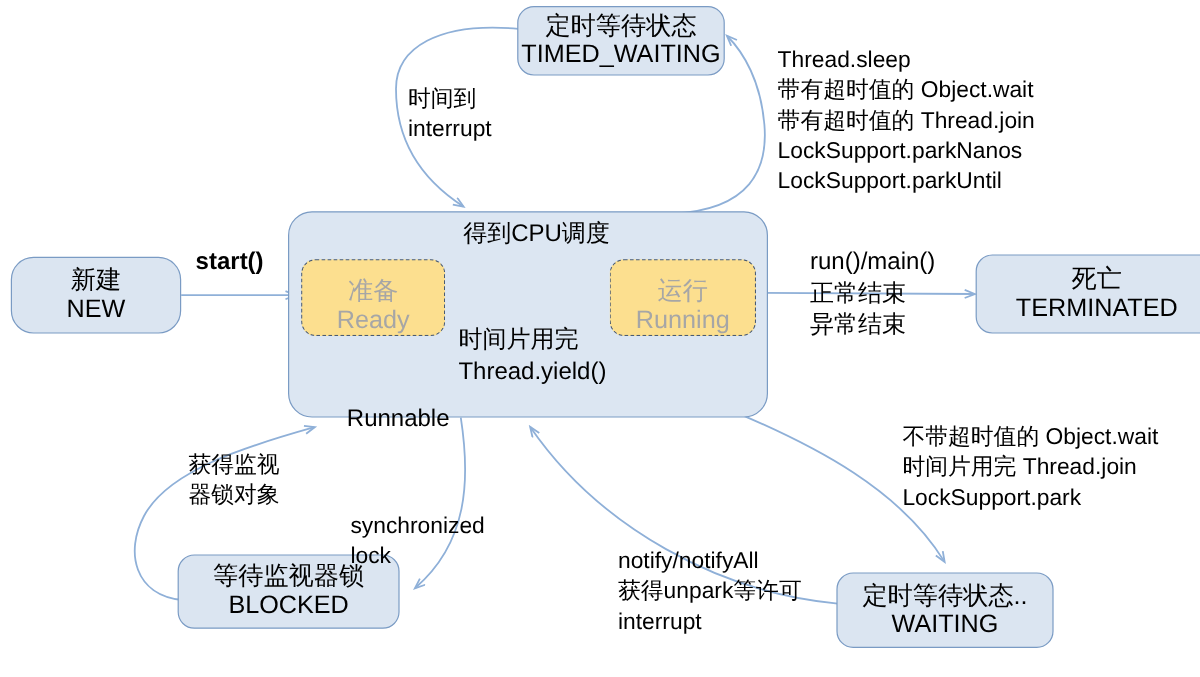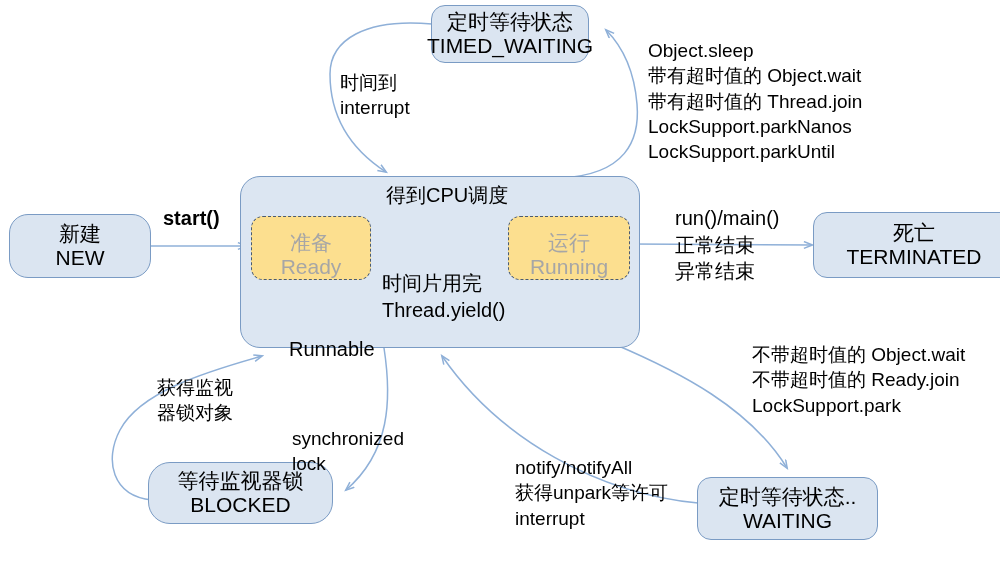--- a/index.html
+++ b/index.html
@@ -111,36 +111,36 @@
       <path d="M152,500 C112,496 104,460 120,430 C140,392 205,372 262,356" marker-end="url(#ah)"></path>
 
       <path d="M384,348 C392,400 390,452 346,490" marker-end="url(#ah)"></path>
 
       <path d="M614,344 C680,372 750,408 787,468" marker-end="url(#ah)"></path>
 
       <path d="M698,503 C600,494 500,440 442,356" marker-end="url(#ah)"></path>
     </g>
   </svg>
 
-  <div class="node node-state" style="left:431px; top:5px; width:158px; height:58px;">
+  <div class="node node-state" style="left:431px; top:5px; width:173px; height:58px;">
     <div class="ln">定时等待状态</div>
     <div class="ln">TIMED_WAITING</div>
   </div>
 
   <div class="node node-state" style="left:9px; top:214px; width:142px; height:64px;border-radius:19px;">
     <div class="ln">新建</div>
     <div class="ln">NEW</div>
   </div>
 
   <div class="node node-state" style="left:813px; top:212px; width:202px; height:66px;">
     <div class="ln">死亡</div>
     <div class="ln">TERMINATED</div>
   </div>
 
-  <div class="node node-state" style="left:148px; top:462px; width:185px; height:62px;border-radius:22px;">
+  <div class="node node-state" style="left:148px; top:462px; width:185px; height:62px;">
     <div class="ln">等待监视器锁</div>
     <div class="ln">BLOCKED</div>
   </div>
 
   <div class="node node-state" style="left:697px; top:477px; width:181px; height:63px;">
     <div class="ln">定时等待状态..</div>
     <div class="ln">WAITING</div>
   </div>
 
   <div class="node node-runnable" style="left:240px; top:176px; width:400px; height:172px;">
@@ -158,21 +158,21 @@
   </div>
 
   <div class="lbl" style="left:163px; top:205px; font-size:20px;font-weight:bold;">start()</div>
 
   <div class="lbl" style="left:340px; top:70px;">
     <div>时间到</div>
     <div>interrupt</div>
   </div>
 
   <div class="lbl" style="left:648px; top:38px;">
-    <div>Object.sleep</div>
+    <div>Thread.sleep</div>
     <div>带有超时值的 Object.wait</div>
     <div>带有超时值的 Thread.join</div>
     <div>LockSupport.parkNanos</div>
     <div>LockSupport.parkUntil</div>
   </div>
 
   <div class="lbl" style="left:386px; top:182px; font-size:20px;">得到CPU调度</div>
 
   <div class="lbl" style="left:382px; top:270px; font-size:20px;">
     <div>时间片用完</div>
@@ -188,23 +188,23 @@
   <div class="lbl" style="left:157px; top:375px;">
     <div>获得监视</div>
     <div>器锁对象</div>
   </div>
 
   <div class="lbl" style="left:292px; top:394px;margin-top:32px;">
     <div>synchronized</div>
     <div>lock</div>
   </div>
 
-  <div class="lbl" style="left:752px; top:342px;">
+  <div class="lbl" style="left:752px; top:352px;">
     <div>不带超时值的 Object.wait</div>
-    <div>不带超时值的 Ready.join</div>
+    <div>时间片用完 Thread.join</div>
     <div>LockSupport.park</div>
   </div>
 
   <div class="lbl" style="left:515px; top:455px;">
     <div>notify/notifyAll</div>
     <div>获得unpark等许可</div>
     <div>interrupt</div>
   </div>
 
 </div>

